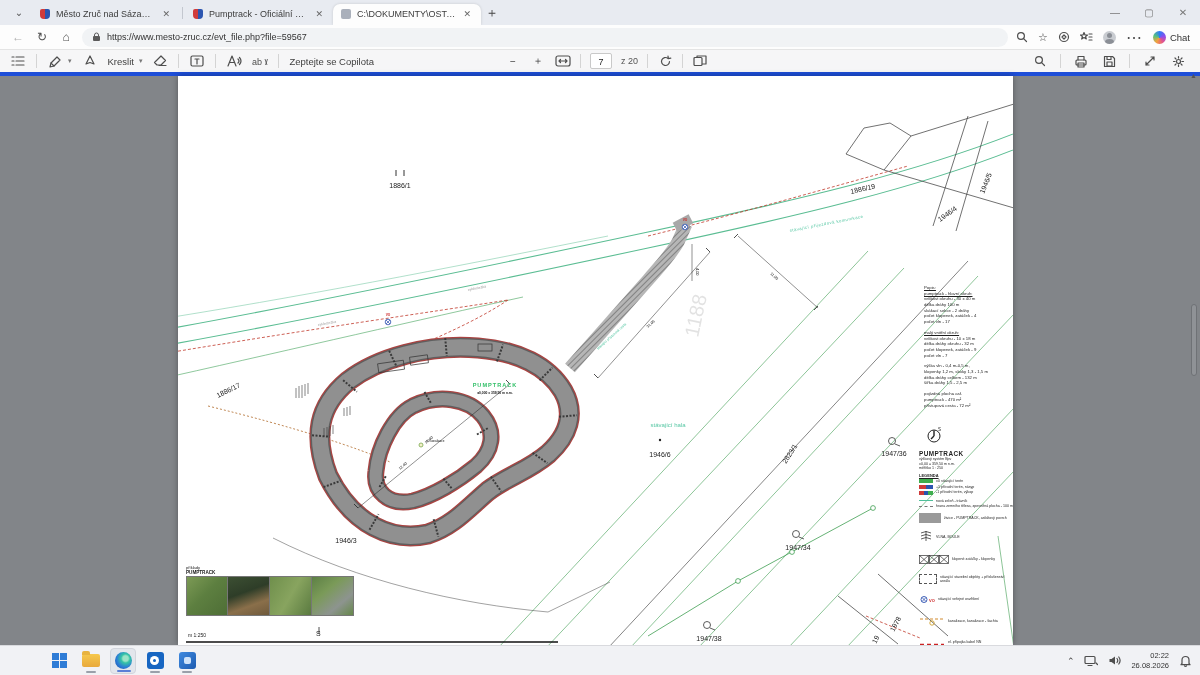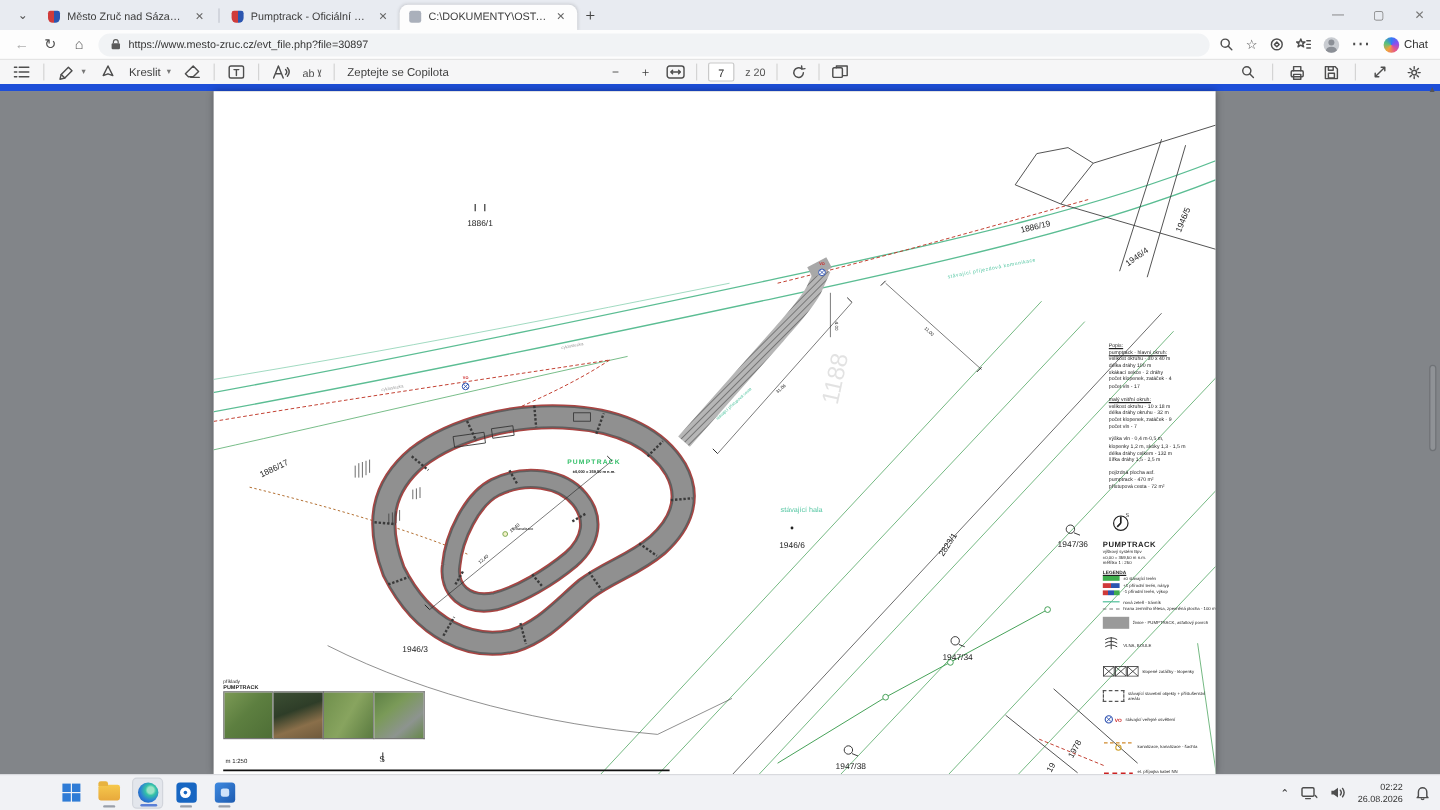--- a/index.html
+++ b/index.html
@@ -28,21 +28,21 @@
   .omnibox { flex:1; height:19px; margin:0 8px 0 4px; background:#f1f3f5; border-radius:10px; display:flex; align-items:center; padding:0 10px; gap:6px; }
   .omnibox .url { font-size:9px; color:#333; }
   .urlicons { display:flex; align-items:center; gap:10px; padding-right:10px; color:#4e4e4e; }
   .chatbtn { display:flex; align-items:center; gap:4px; font-size:9.5px; color:#333; }
   .orb { width:13px; height:13px; border-radius:50%; background:conic-gradient(#2f7cf6,#8a4df0,#e5568a,#f2a33c,#58c27d,#2f7cf6); }
   .avatar { width:13px; height:13px; border-radius:50%; background:#c9ccd1; position:relative; overflow:hidden; }
   .avatar:before { content:""; position:absolute; left:4px; top:2px; width:5px; height:5px; border-radius:50%; background:#8b8f96; }
   .avatar:after { content:""; position:absolute; left:2px; top:8px; width:9px; height:6px; border-radius:50% 50% 0 0; background:#8b8f96; }
 
   
-  .pdfbar { position:absolute; top:50px; left:0; width:1200px; height:26px; background:#f6f6f7; border-bottom:6px solid #1d4ed8; display:flex; align-items:center; font-size:10px; color:#3e3e3e; }
+  .pdfbar { position:absolute; top:50px; left:0; width:1200px; height:26px; background:#f6f6f7; border-bottom:4px solid #1d4ed8; display:flex; align-items:center; font-size:10px; color:#3e3e3e; }
   .pb-group { display:flex; align-items:center; gap:10px; }
   .pb-left { margin-left:10px; }
   .pb-center { position:absolute; left:505px; display:flex; align-items:center; gap:9px; }
   .pb-right { position:absolute; right:14px; display:flex; align-items:center; gap:12px; }
   .vsep { width:1px; height:14px; background:#d4d4d4; }
   .pb-ic { display:flex; align-items:center; justify-content:center; width:16px; height:16px; }
   .caret { font-size:7px; color:#777; margin-left:-5px; }
   .pageinput { width:22px; height:16px; background:#fff; border:1px solid #c9c9c9; border-radius:2px; text-align:center; font-size:9px; line-height:16px; color:#222; }
   .pagetotal { font-size:9px; color:#555; }
   .pb-label { font-size:9.5px; }
@@ -146,21 +146,21 @@
 
   <div class="urlbar">
     <div class="navbtn dim" style="margin-left:6px">←</div>
     <div class="navbtn">↻</div>
     <div class="navbtn">⌂</div>
     <div class="omnibox">
       <svg class="ic" width="9" height="10" viewBox="0 0 9 10">
           <rect x="1" y="4" width="7" height="5" rx="1" fill="#5a5a5a"></rect>
           <path d="M2.5 4V3a2 2 0 0 1 4 0v1" stroke="#5a5a5a" fill="none"></path>
         </svg>
-      <span class="url">https://www.mesto-zruc.cz/evt_file.php?file=30897</span>
+      <span class="url">https://www.mesto-zruc.cz/evt_file.php?file=59567</span>
     </div>
     <div class="urlicons">
       <svg class="ic" width="12" height="12" viewBox="0 0 12 12">
           <circle cx="5" cy="5" r="3.4" class="icstroke"></circle>
           <path d="M7.6 7.6 L10.5 10.5" class="icstroke"></path>
         </svg>
       <span style="font-size:11px">☆</span>
       <svg class="ic" width="12" height="12" viewBox="0 0 12 12">
           <path d="M6 1.5 C8 1.5 10.5 3 10.5 6 C10.5 9 8 10.5 6 10.5 C4 10.5 1.5 9 1.5 6 C1.5 3 4 1.5 6 1.5 Z" class="icstroke"></path>
           <path d="M4 6 L6 4 L8 6 L6 8 Z" class="icstroke"></path>

